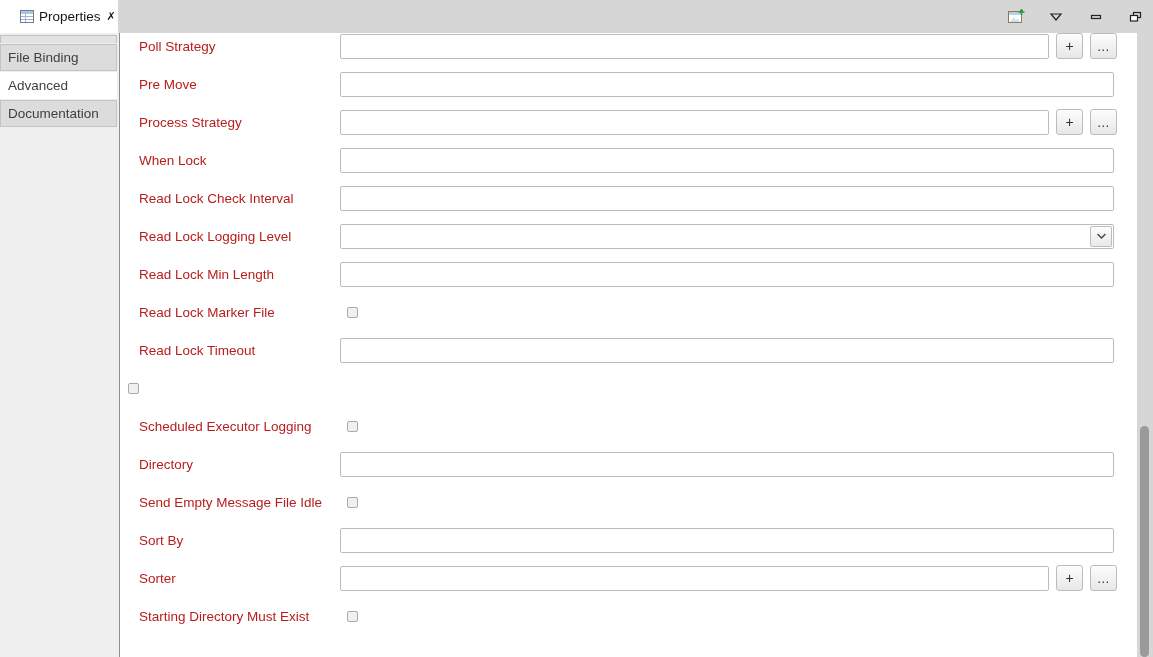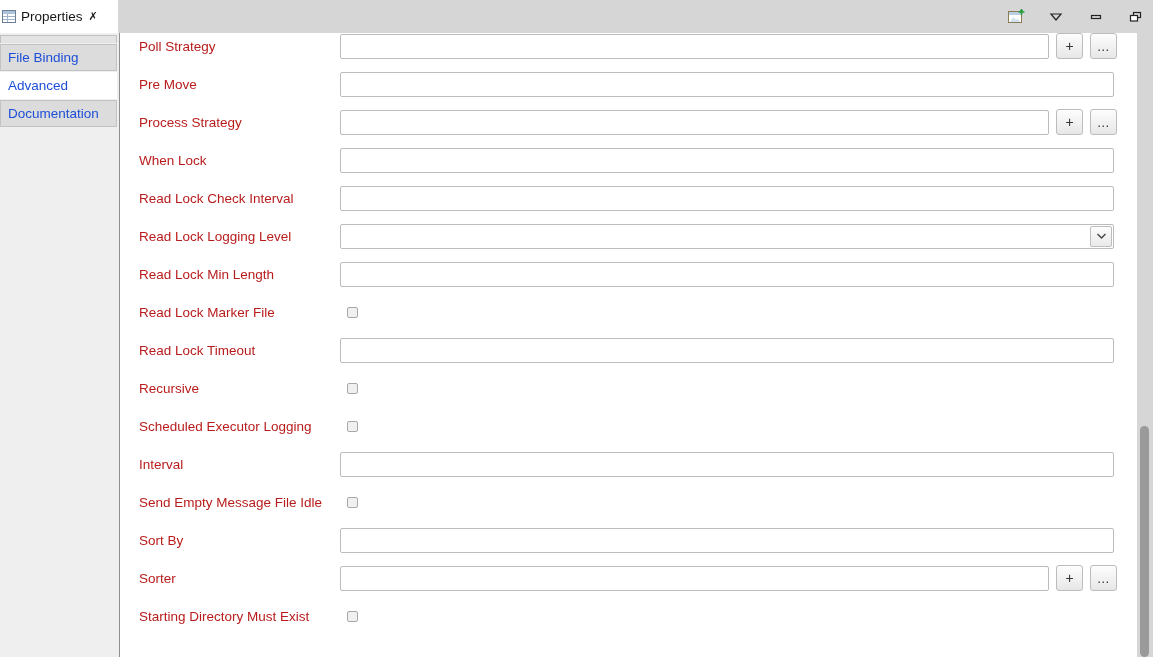--- a/index.html
+++ b/index.html
@@ -26,21 +26,21 @@
     background: #d6d6d6;
   }
   .view-tab {
     position: absolute;
     top: 0; left: 0;
     width: 118px;
     height: 33px;
     background: #ffffff;
     display: flex;
     align-items: center;
-    padding-left: 2px;
+    padding-left: 20px;
     box-sizing: border-box;
   }
   .view-tab-icon {
     width: 14px; height: 13px;
     flex: 0 0 auto;
     margin-right: 5px;
     position: relative;
   }
   .view-tab-label {
     font-size: 13.5px;
@@ -93,21 +93,21 @@
   .side-tab {
     height: 27px;
     margin: 1px 2px 1px 0;
     background: #dcdcdc;
     border: 1px solid #c3c3c3;
     box-sizing: border-box;
     display: flex;
     align-items: center;
     padding-left: 7px;
     font-size: 13.5px;
-    color: #1d4ed8;
+    color: #404040;
     white-space: nowrap;
   }
   .side-tab.selected {
     background: #ffffff;
     border-color: transparent;
     font-weight: normal;
   }
 
   
   .form-area {
@@ -342,33 +342,32 @@
           <div class="checkbox"></div>
         </div>
       </div>
       <div class="row">
         <div class="row-label">Read Lock Timeout</div>
         <div class="ctrl-zone">
           <div class="text-field wide"></div>
         </div>
       </div>
       <div class="row">
-        <div class="row-label">Recursive</div>
         <div class="ctrl-zone">
           <div class="checkbox"></div>
         </div>
       </div>
       <div class="row">
         <div class="row-label">Scheduled Executor Logging</div>
         <div class="ctrl-zone">
           <div class="checkbox"></div>
         </div>
       </div>
       <div class="row">
-        <div class="row-label">Interval</div>
+        <div class="row-label">Directory</div>
         <div class="ctrl-zone">
           <div class="text-field wide"></div>
         </div>
       </div>
       <div class="row">
         <div class="row-label">Send Empty Message File Idle</div>
         <div class="ctrl-zone">
           <div class="checkbox"></div>
         </div>
       </div>

